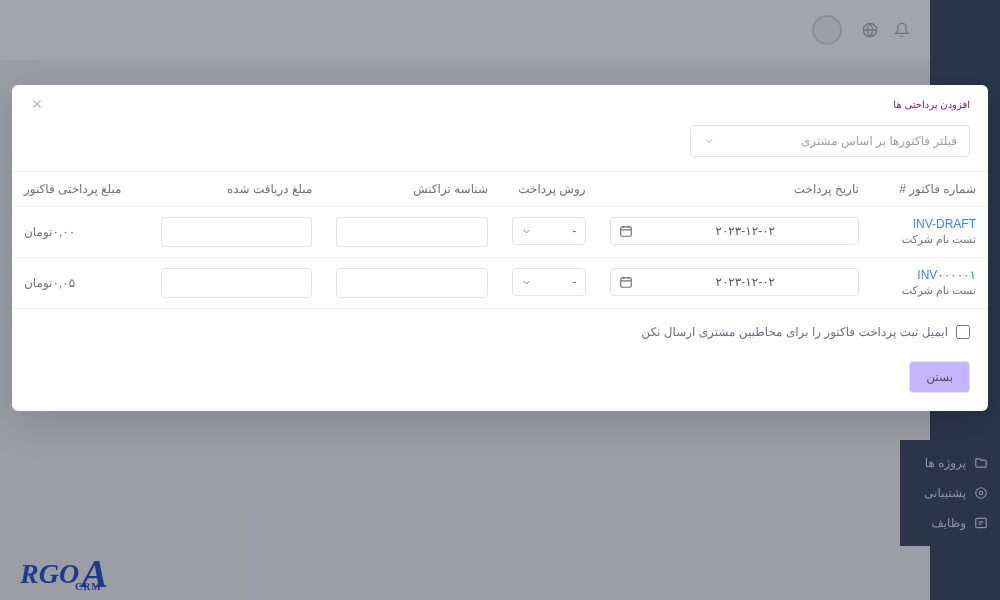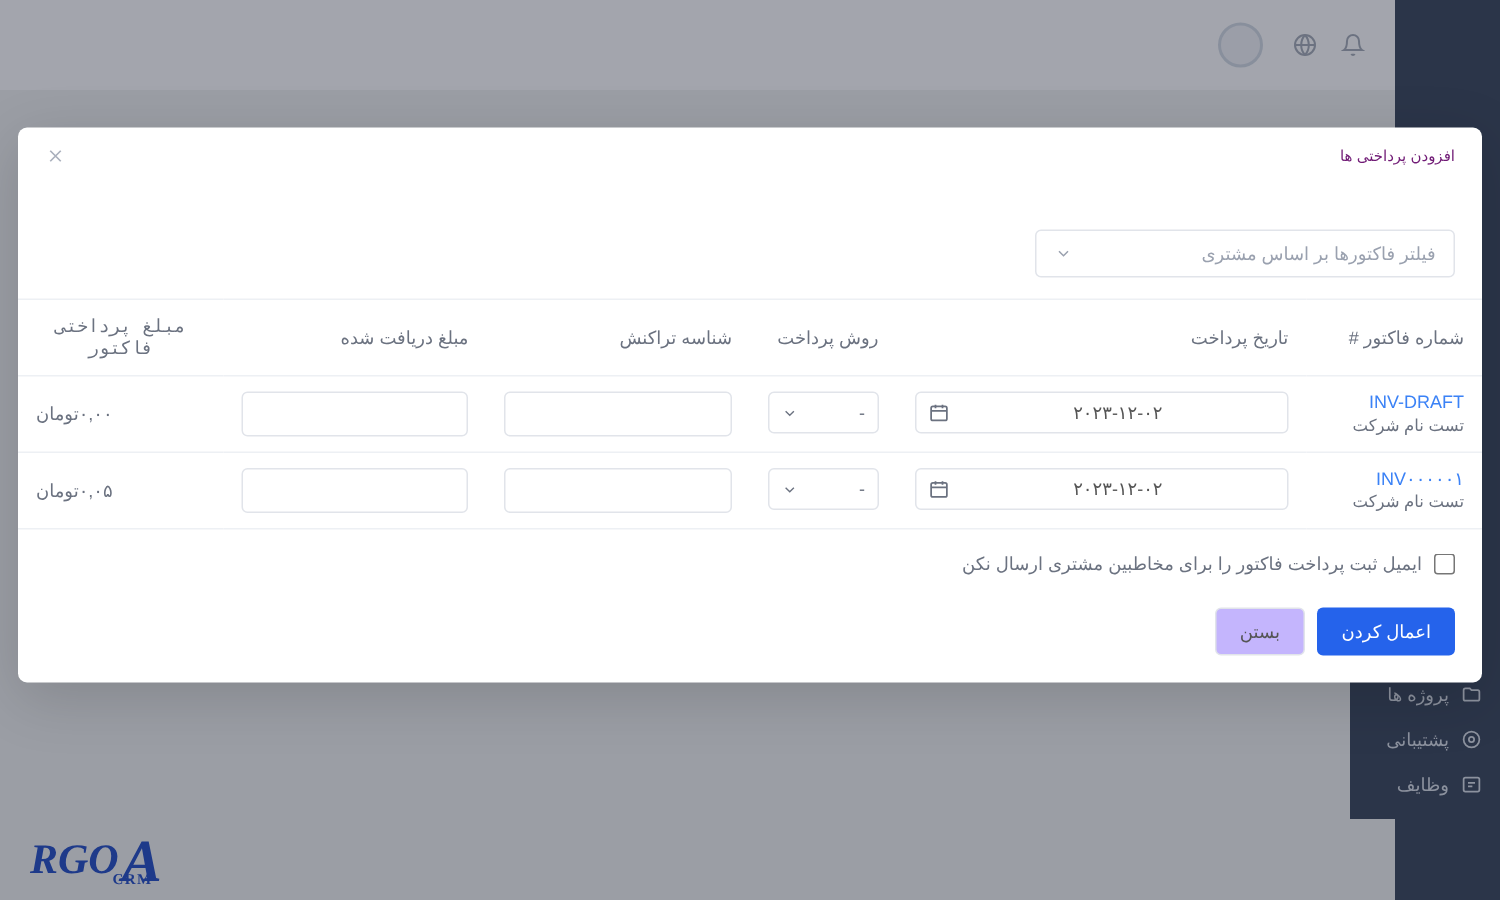--- a/index.html
+++ b/index.html
@@ -91,21 +91,20 @@
   justify-content: space-between;
   border: 1px solid #e1e4ea;
   border-radius: 4px;
   padding: 8px 12px;
   color: #9aa1af;
   font-size: 12px;
   cursor: pointer;
   background: #fff;
   width: 280px;
   margin-right: 0;
-  margin-top: 28px;
 }
 .chev {
   display: inline-flex;
 }
 .table {
   width: 100%;
   border-collapse: collapse;
   font-size: 12px;
 }
 .table th {
@@ -270,21 +269,21 @@
   border-radius: 50%;
   border: 2px solid #c9d0dd;
   background: #e8eaf0;
 }
 th:nth-child(1), td:nth-child(1) { width: 12%; }
 th:nth-child(2), td:nth-child(2) { width: 28%; }
 th:nth-child(3), td:nth-child(3) { width: 10%; }
 th:nth-child(4), td:nth-child(4) { width: 18%; }
 th:nth-child(5), td:nth-child(5) { width: 18%; }
 th:nth-child(6), td:nth-child(6) { width: 14%; text-align: left; }
-.table th:last-child { text-align: center; font-family: Liberation Mono, monospace; }
+.table th:last-child { text-align: left; }
 svg { display: block; }
 </style>
 </head>
 <body>
 
 <div class="backdrop"></div>
 
 <div class="sidebar"></div>
 
 <div class="sidebar-expanded">
@@ -434,21 +433,20 @@
       </tr>
     </tbody>
   </table>
 
   <div class="checkbox-row">
     <input type="checkbox" style="">
     <label>ایمیل ثبت پرداخت فاکتور را برای مخاطبین مشتری ارسال نکن</label>
   </div>
 
   <div class="modal-footer">
-    <button class="btn btn-primary">اعمال کردن</button>
     <button class="btn btn-secondary">بستن</button>
   </div>
 </div>
 
 <div class="logo">
   <span class="logo-a">A</span>
   <span>RGO</span>
   <span class="logo-sub">CRM</span>
 </div>
 

